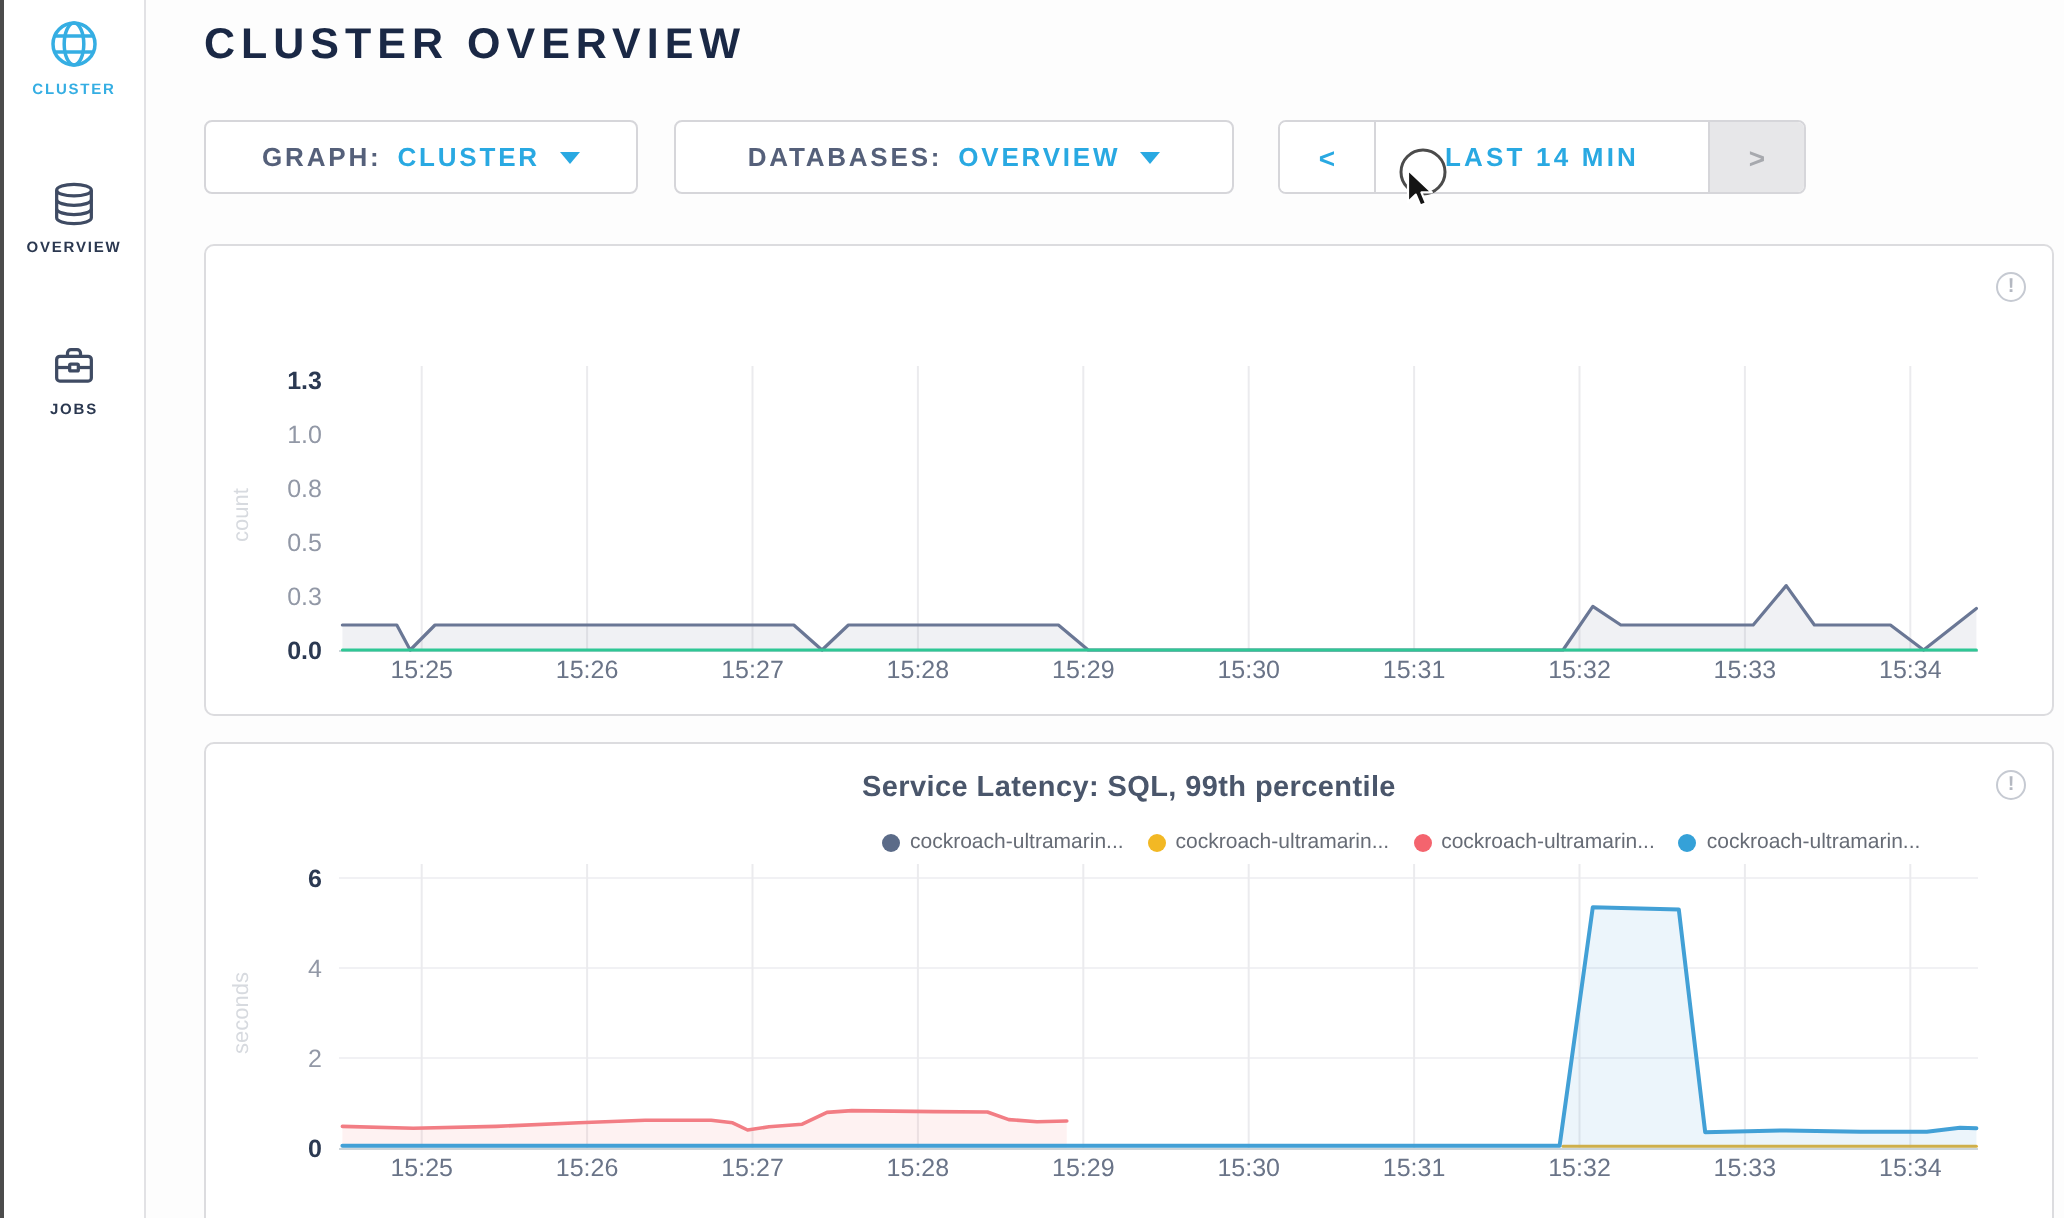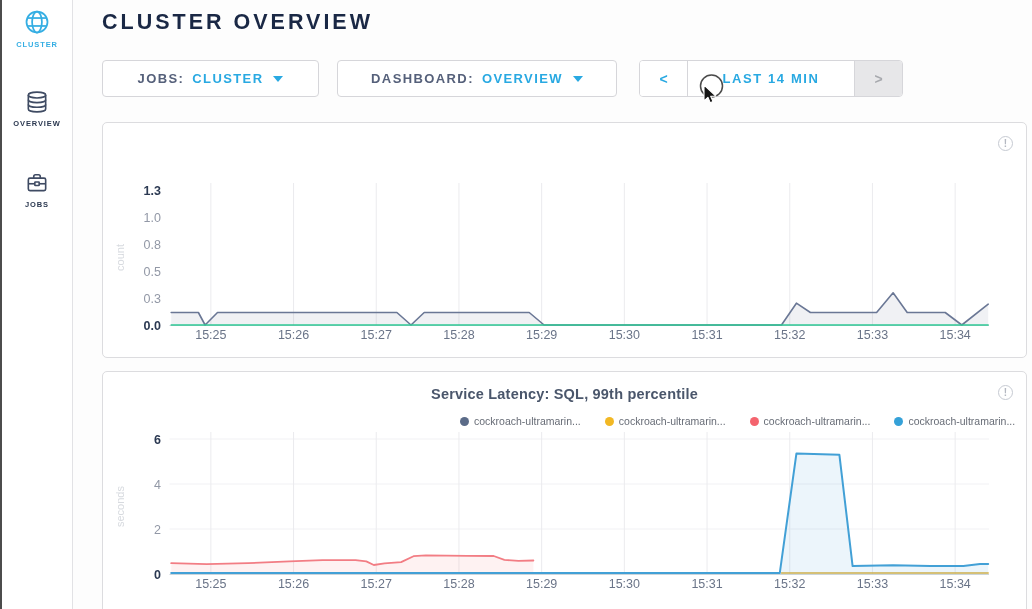--- a/index.html
+++ b/index.html
@@ -51,21 +51,21 @@
   .card-1 { top:122px; height:236px; }
   .card-2 { top:371px; height:252px; }
   .chart-title { position:absolute; top:14px; left:0; width:100%; text-align:center;
                  font-size:14.5px; font-weight:700; color:#4a566b; letter-spacing:0.2px; }
   .info-icon { position:absolute; top:13px; right:13px; width:15px; height:15px; border-radius:50%;
                border:1px solid #c6cad2; color:#b4b8c1; font-size:10px; font-weight:700;
                display:flex; align-items:center; justify-content:center; cursor:pointer; }
   svg.chart { position:absolute; left:0; top:0; }
 
   
-  .legend { position:absolute; left:338px; top:43px; display:flex; gap:24px; align-items:center;margin-left:19px; }
+  .legend { position:absolute; left:338px; top:43px; display:flex; gap:12px; align-items:center; }
   .lg-item { display:flex; align-items:center; gap:5px; cursor:pointer; }
   .lg-dot { width:9px; height:9px; border-radius:50%; display:inline-block; }
   .lg-item span:last-child { font-size:10.5px; color:#676c76; }
 
   
   .cursor { position:absolute; left:697px; top:72px; pointer-events:none; z-index:10; }
 </style>
 </head>
 <body>
 
@@ -101,26 +101,26 @@
       </svg>
       <div class="side-label">JOBS</div>
     </div>
   </aside>
 
   <div class="main">
     <h1 class="page-title">CLUSTER OVERVIEW</h1>
 
     <div class="controls">
       <div class="dropdown dd-graph">
-        <span class="dd-label">JOBS:</span>
+        <span class="dd-label">GRAPH:</span>
         <span class="dd-value">CLUSTER</span>
         <span class="caret"></span>
       </div>
       <div class="dropdown dd-dash">
-        <span class="dd-label">DASHBOARD:</span>
+        <span class="dd-label">DATABASES:</span>
         <span class="dd-value">OVERVIEW</span>
         <span class="caret"></span>
       </div>
       <div class="timesel">
         <button class="ts-btn ts-prev">&lt;</button>
         <div class="ts-label">LAST 14 MIN</div>
         <button class="ts-btn ts-next">&gt;</button>
       </div>
     </div>
 

